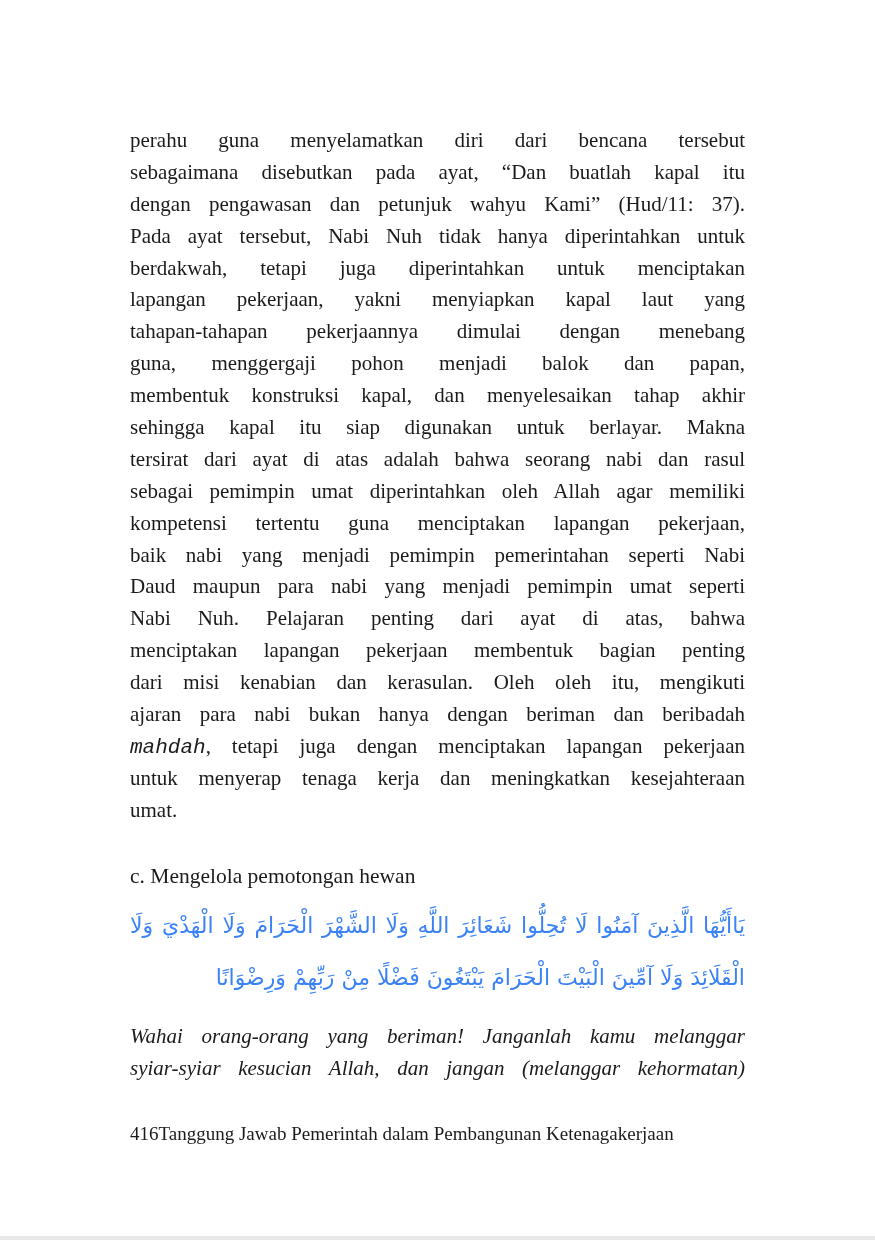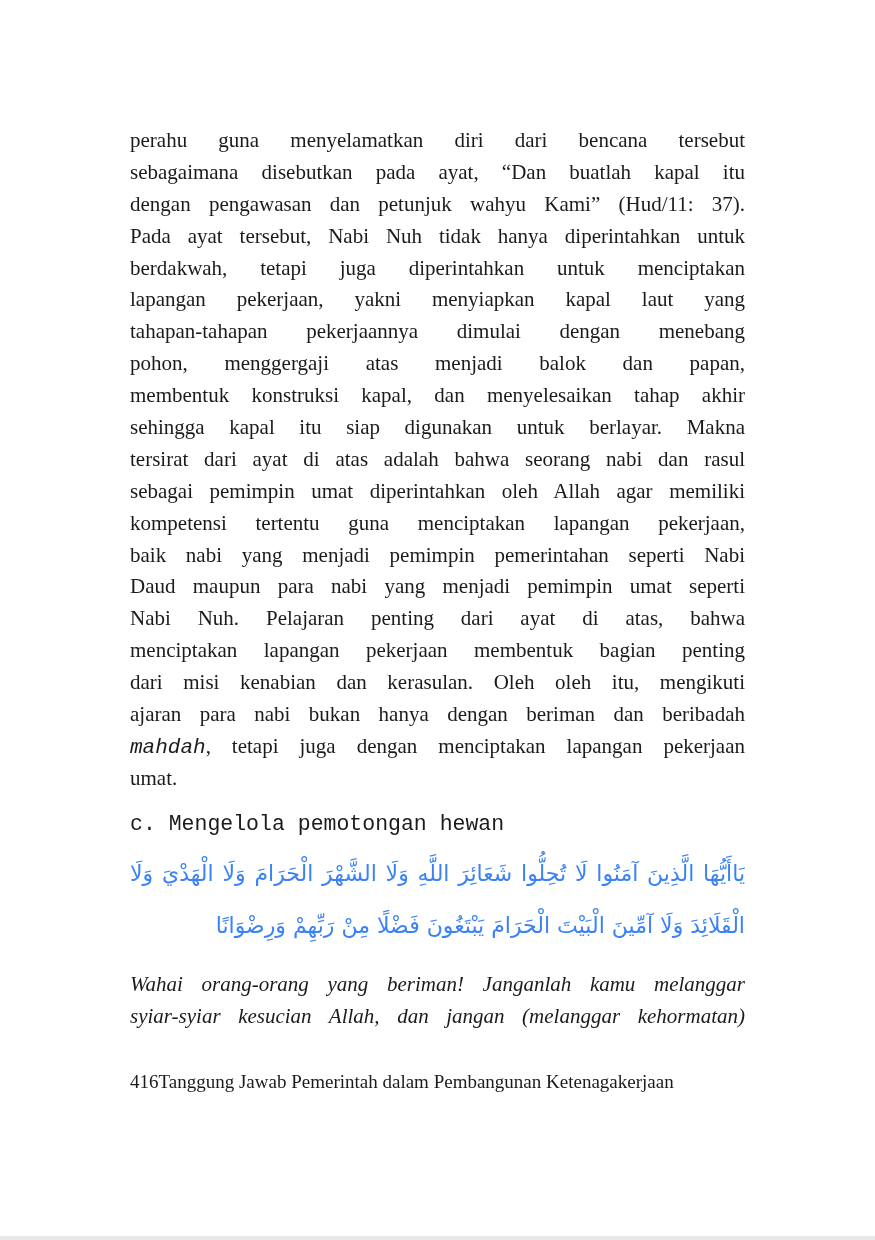--- a/index.html
+++ b/index.html
@@ -33,25 +33,24 @@
     text-align-last: justify;
   }
   .lastline {
     text-align: left;
   }
   .italic {
     font-style: italic;
     font-family: Liberation Mono, monospace;
   }
   .heading {
-    margin-top: 13px;
+    margin-top: 33px;
     font-size: 21.5px;
     line-height: 32px;
     text-align: left;
-    font-family: Liberation Mono, monospace;
   }
   .arabic {
     direction: rtl;
     margin-top: 8px;
     font-family: "DejaVu Sans", sans-serif;
     font-size: 22px;
     line-height: 52px;
     color: #3b82f6;
   }
   .ar-line {
@@ -92,33 +91,34 @@
 <div class="page">
 
   <div class="body-text">
     <div class="bline just">perahu guna menyelamatkan diri dari bencana tersebut</div>
     <div class="bline just">sebagaimana disebutkan pada ayat, “Dan buatlah kapal itu</div>
     <div class="bline just">dengan pengawasan dan petunjuk wahyu Kami” (Hud/11: 37).</div>
     <div class="bline just">Pada ayat tersebut, Nabi Nuh tidak hanya diperintahkan untuk</div>
     <div class="bline just">berdakwah, tetapi juga diperintahkan untuk menciptakan</div>
     <div class="bline just">lapangan pekerjaan, yakni menyiapkan kapal laut yang</div>
     <div class="bline just">tahapan-tahapan pekerjaannya dimulai dengan menebang</div>
-    <div class="bline just">pohon, menggergaji atas menjadi balok dan papan,</div>
+    <div class="bline just">guna, menggergaji pohon menjadi balok dan papan,</div>
     <div class="bline just">membentuk konstruksi kapal, dan menyelesaikan tahap akhir</div>
     <div class="bline just">sehingga kapal itu siap digunakan untuk berlayar.  Makna</div>
     <div class="bline just">tersirat dari ayat di atas adalah bahwa seorang nabi dan rasul</div>
     <div class="bline just">sebagai pemimpin umat diperintahkan oleh Allah agar memiliki</div>
     <div class="bline just">kompetensi tertentu guna menciptakan lapangan pekerjaan,</div>
     <div class="bline just">baik nabi yang menjadi pemimpin pemerintahan seperti Nabi</div>
     <div class="bline just">Daud maupun para nabi yang menjadi pemimpin umat seperti</div>
     <div class="bline just">Nabi Nuh. Pelajaran penting dari ayat di atas, bahwa</div>
     <div class="bline just">menciptakan lapangan pekerjaan membentuk bagian penting</div>
     <div class="bline just">dari misi kenabian dan kerasulan. Oleh oleh itu, mengikuti</div>
     <div class="bline just">ajaran para nabi bukan hanya dengan beriman dan beribadah</div>
     <div class="bline just"><span class="italic">mahdah</span><span>, tetapi juga dengan menciptakan lapangan pekerjaan</span></div>
+    <div class="bline just">untuk menyerap tenaga kerja dan meningkatkan kesejahteraan</div>
     <div class="bline lastline">umat.</div>
   </div>
 
   <div class="heading">c. Mengelola pemotongan hewan</div>
 
   <div class="arabic" dir="rtl">
     <div class="ar-line ar-just">يَاأَيُّهَا الَّذِينَ آمَنُوا لَا تُحِلُّوا شَعَائِرَ اللَّهِ وَلَا الشَّهْرَ الْحَرَامَ وَلَا الْهَدْيَ وَلَا</div>
     <div class="ar-line ar-end">الْقَلَائِدَ وَلَا آمِّينَ الْبَيْتَ الْحَرَامَ يَبْتَغُونَ فَضْلًا مِنْ رَبِّهِمْ وَرِضْوَانًا</div>
   </div>
 

